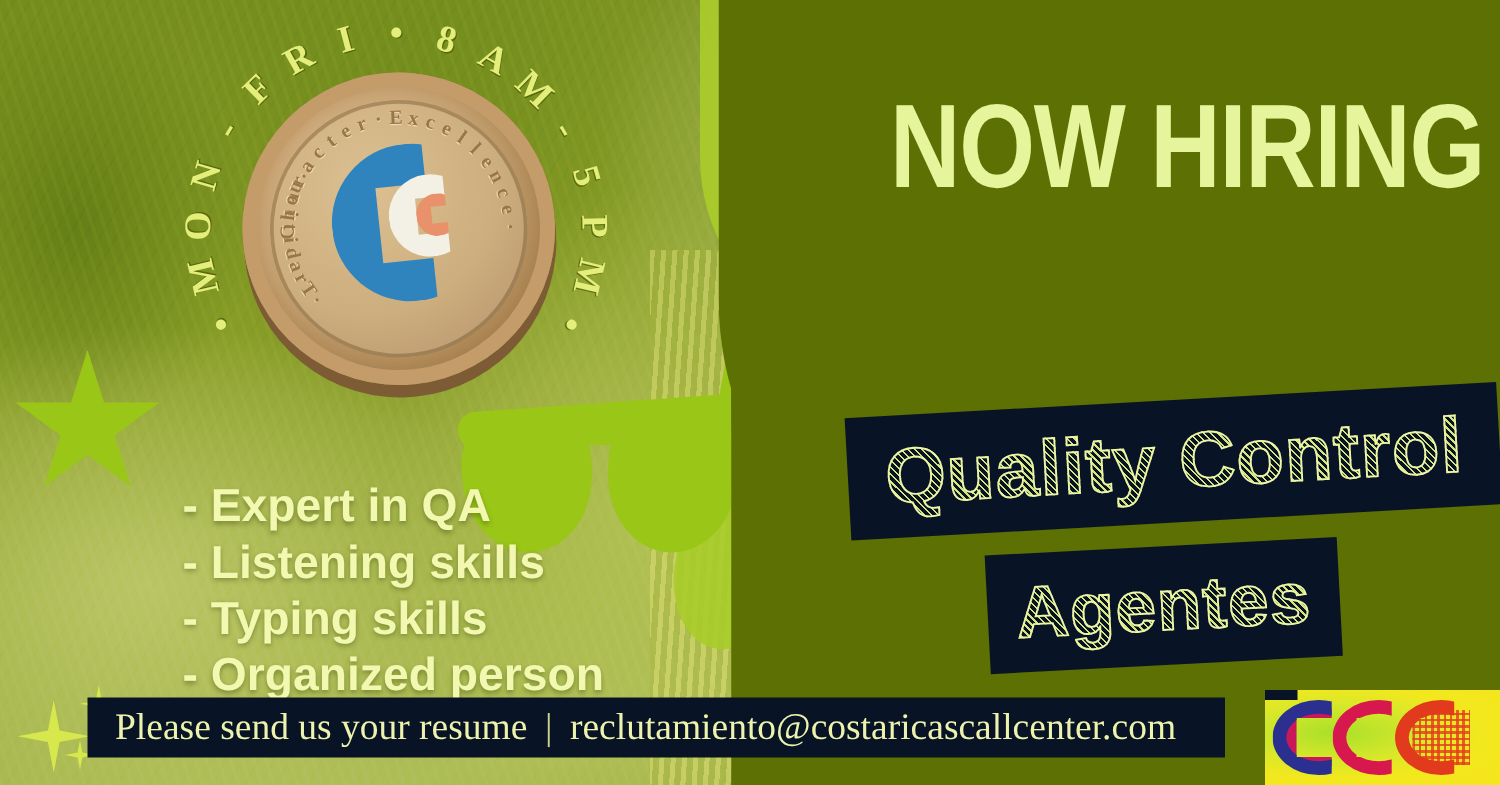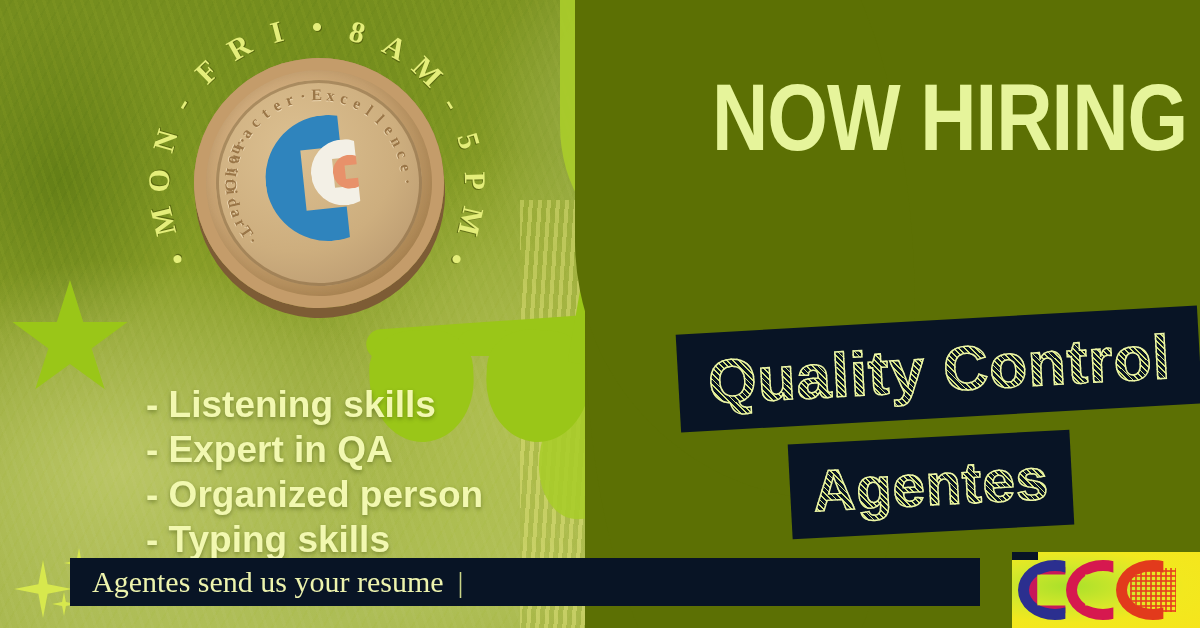--- a/index.html
+++ b/index.html
@@ -258,36 +258,37 @@
 
   <div class="dark-banner db-quality">
     <span class="sketch">Quality Control</span>
   </div>
   <div class="dark-banner db-agentes">
     <span class="sketch">Agentes</span>
   </div>
 
   <div class="bullets">
     <ul id="reqList">
+        <li>- Expert in QA</li>
         <li>- Listening skills</li>
-        <li>- Expert in QA</li>
+        <li>- Typing skills</li>
         <li>- Organized person</li>
-        <li>- Typing skills</li>
       </ul>
   </div>
 
   <div class="sparkles">
     <div class="spk a"></div>
     <div class="spk b"></div>
     <div class="spk c"></div>
   </div>
 
   <div class="footer-bar">
-    <span class="txt">Agentes send us your resume</span>
+    <span class="txt">Please send us your resume</span>
     <span class="sep">|</span>
+    <span class="txt">reclutamiento@costaricascallcenter.com</span>
   </div>
 
   <div class="ccc-logo">
     <div class="blk"></div>
     <div class="cc c1"></div>
     <div class="cc c2"></div>
     <div class="dots"></div>
     <div class="cc c3"></div>
   </div>
 

